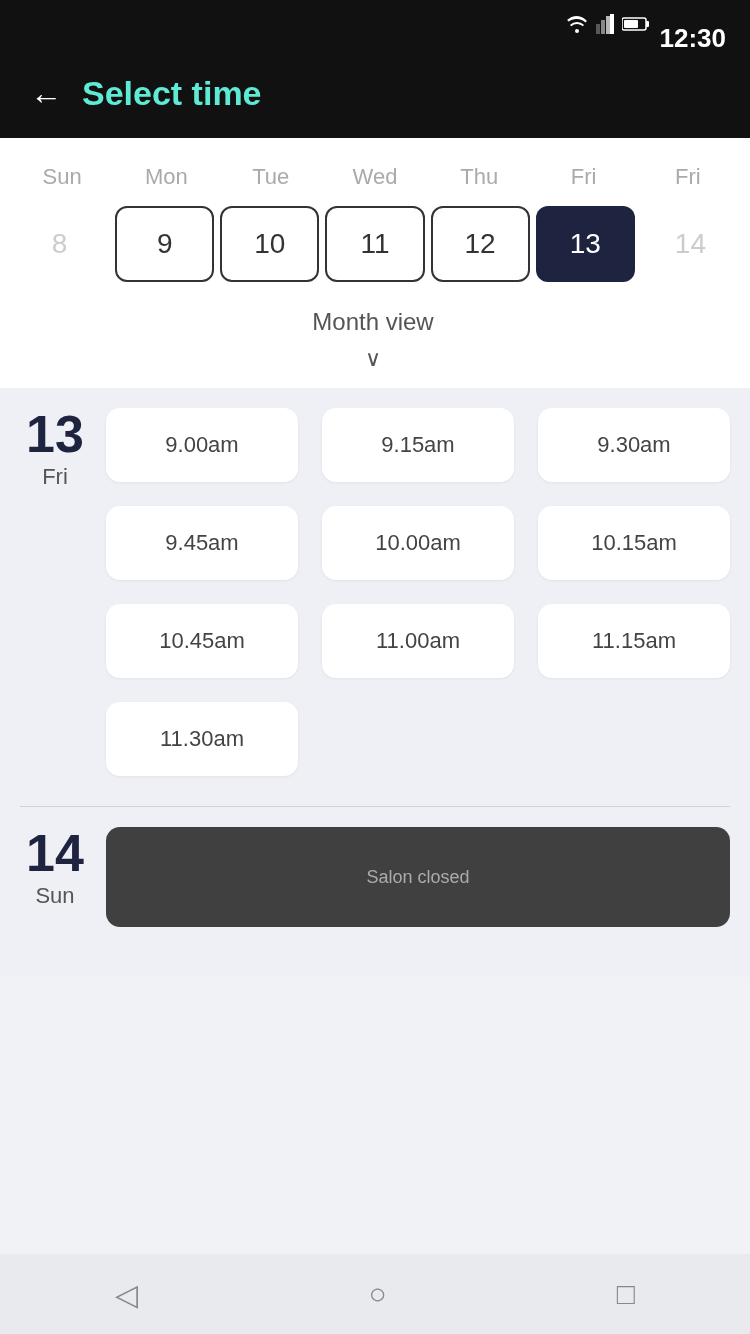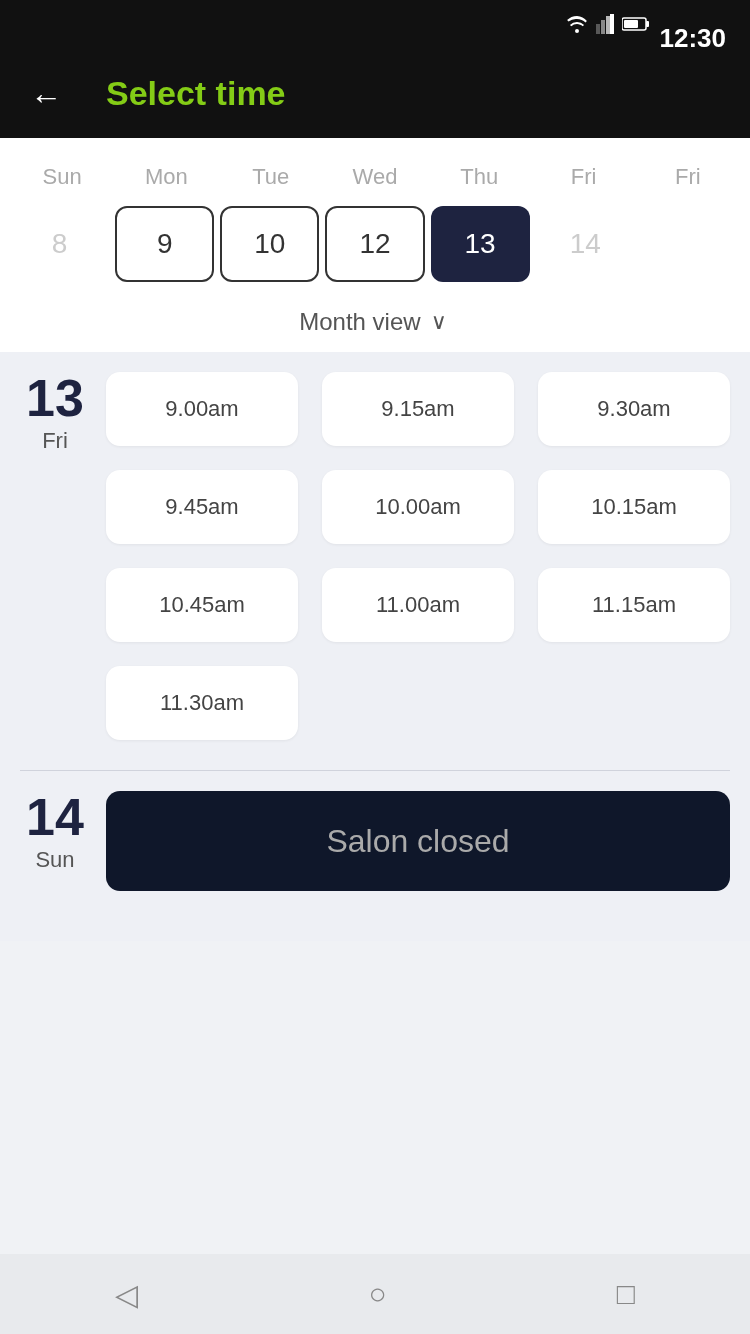--- a/index.html
+++ b/index.html
@@ -46,24 +46,23 @@
       padding: 0 30px;
       gap: 20px;
     }
     .back-btn {
       color: #fff;
       font-size: 32px;
       cursor: pointer;
       line-height: 1;
     }
     .header-title {
-      color: #84cc16;
+      color: #5eead4;
       font-size: 34px;
       font-weight: 700;
-      margin-left: 24px;
     }
 
     
     .calendar-section {
       background: #fff;
       padding: 20px 0 0 0;
     }
     .month-title {
       text-align: center;
       color: #4a4e6e;
@@ -109,25 +108,25 @@
     .day-cell.selected {
       background: #1e2340;
       color: #fff;
       border-radius: 12px;
     }
 
     
     .month-view-toggle {
       display: flex;
       align-items: center;
-      justify-content: center;
       gap: 10px;
       padding: 10px 4px 16px 0;
       background: #fff;
       cursor: pointer;
+      flex-direction: column;
     }
     .month-view-label {
       font-size: 24px;
       color: #555;
     }
     .chevron-down {
       color: #555;
       font-size: 22px;
     }
 
@@ -171,27 +170,27 @@
       display: flex;
       align-items: center;
       justify-content: center;
       font-size: 22px;
       color: #444;
       cursor: pointer;
       box-shadow: 0 1px 3px rgba(0,0,0,0.06);
     }
     .salon-closed {
       flex: 1;
-      background: #0f172a;
+      background: #404040;
       border-radius: 14px;
       height: 100px;
       display: flex;
       align-items: center;
       justify-content: center;
-      font-size: 32px;
+      font-size: 18px;
       color: #aaa;
     }
 
     
     .divider {
       height: 1px;
       background: #d0d3dc;
       margin: 0 0 20px 0;
     }
 
@@ -252,20 +251,21 @@
     <div class="weekday">Wed</div>
     <div class="weekday">Thu</div>
     <div class="weekday">Fri</div>
     <div class="weekday">Fri</div>
   </div>
 
   <div class="days-row">
     <div class="day-cell inactive">8</div>
     <div class="day-cell outlined">9</div>
     <div class="day-cell outlined">10</div>
+    <div class="day-cell outlined">11</div>
     <div class="day-cell outlined">12</div>
     <div class="day-cell selected">13</div>
     <div class="day-cell inactive">14</div>
   </div>
 
   <div class="month-view-toggle">
     <span class="month-view-label">Month view</span>
     <span class="chevron-down">∨</span>
   </div>
 </div>

